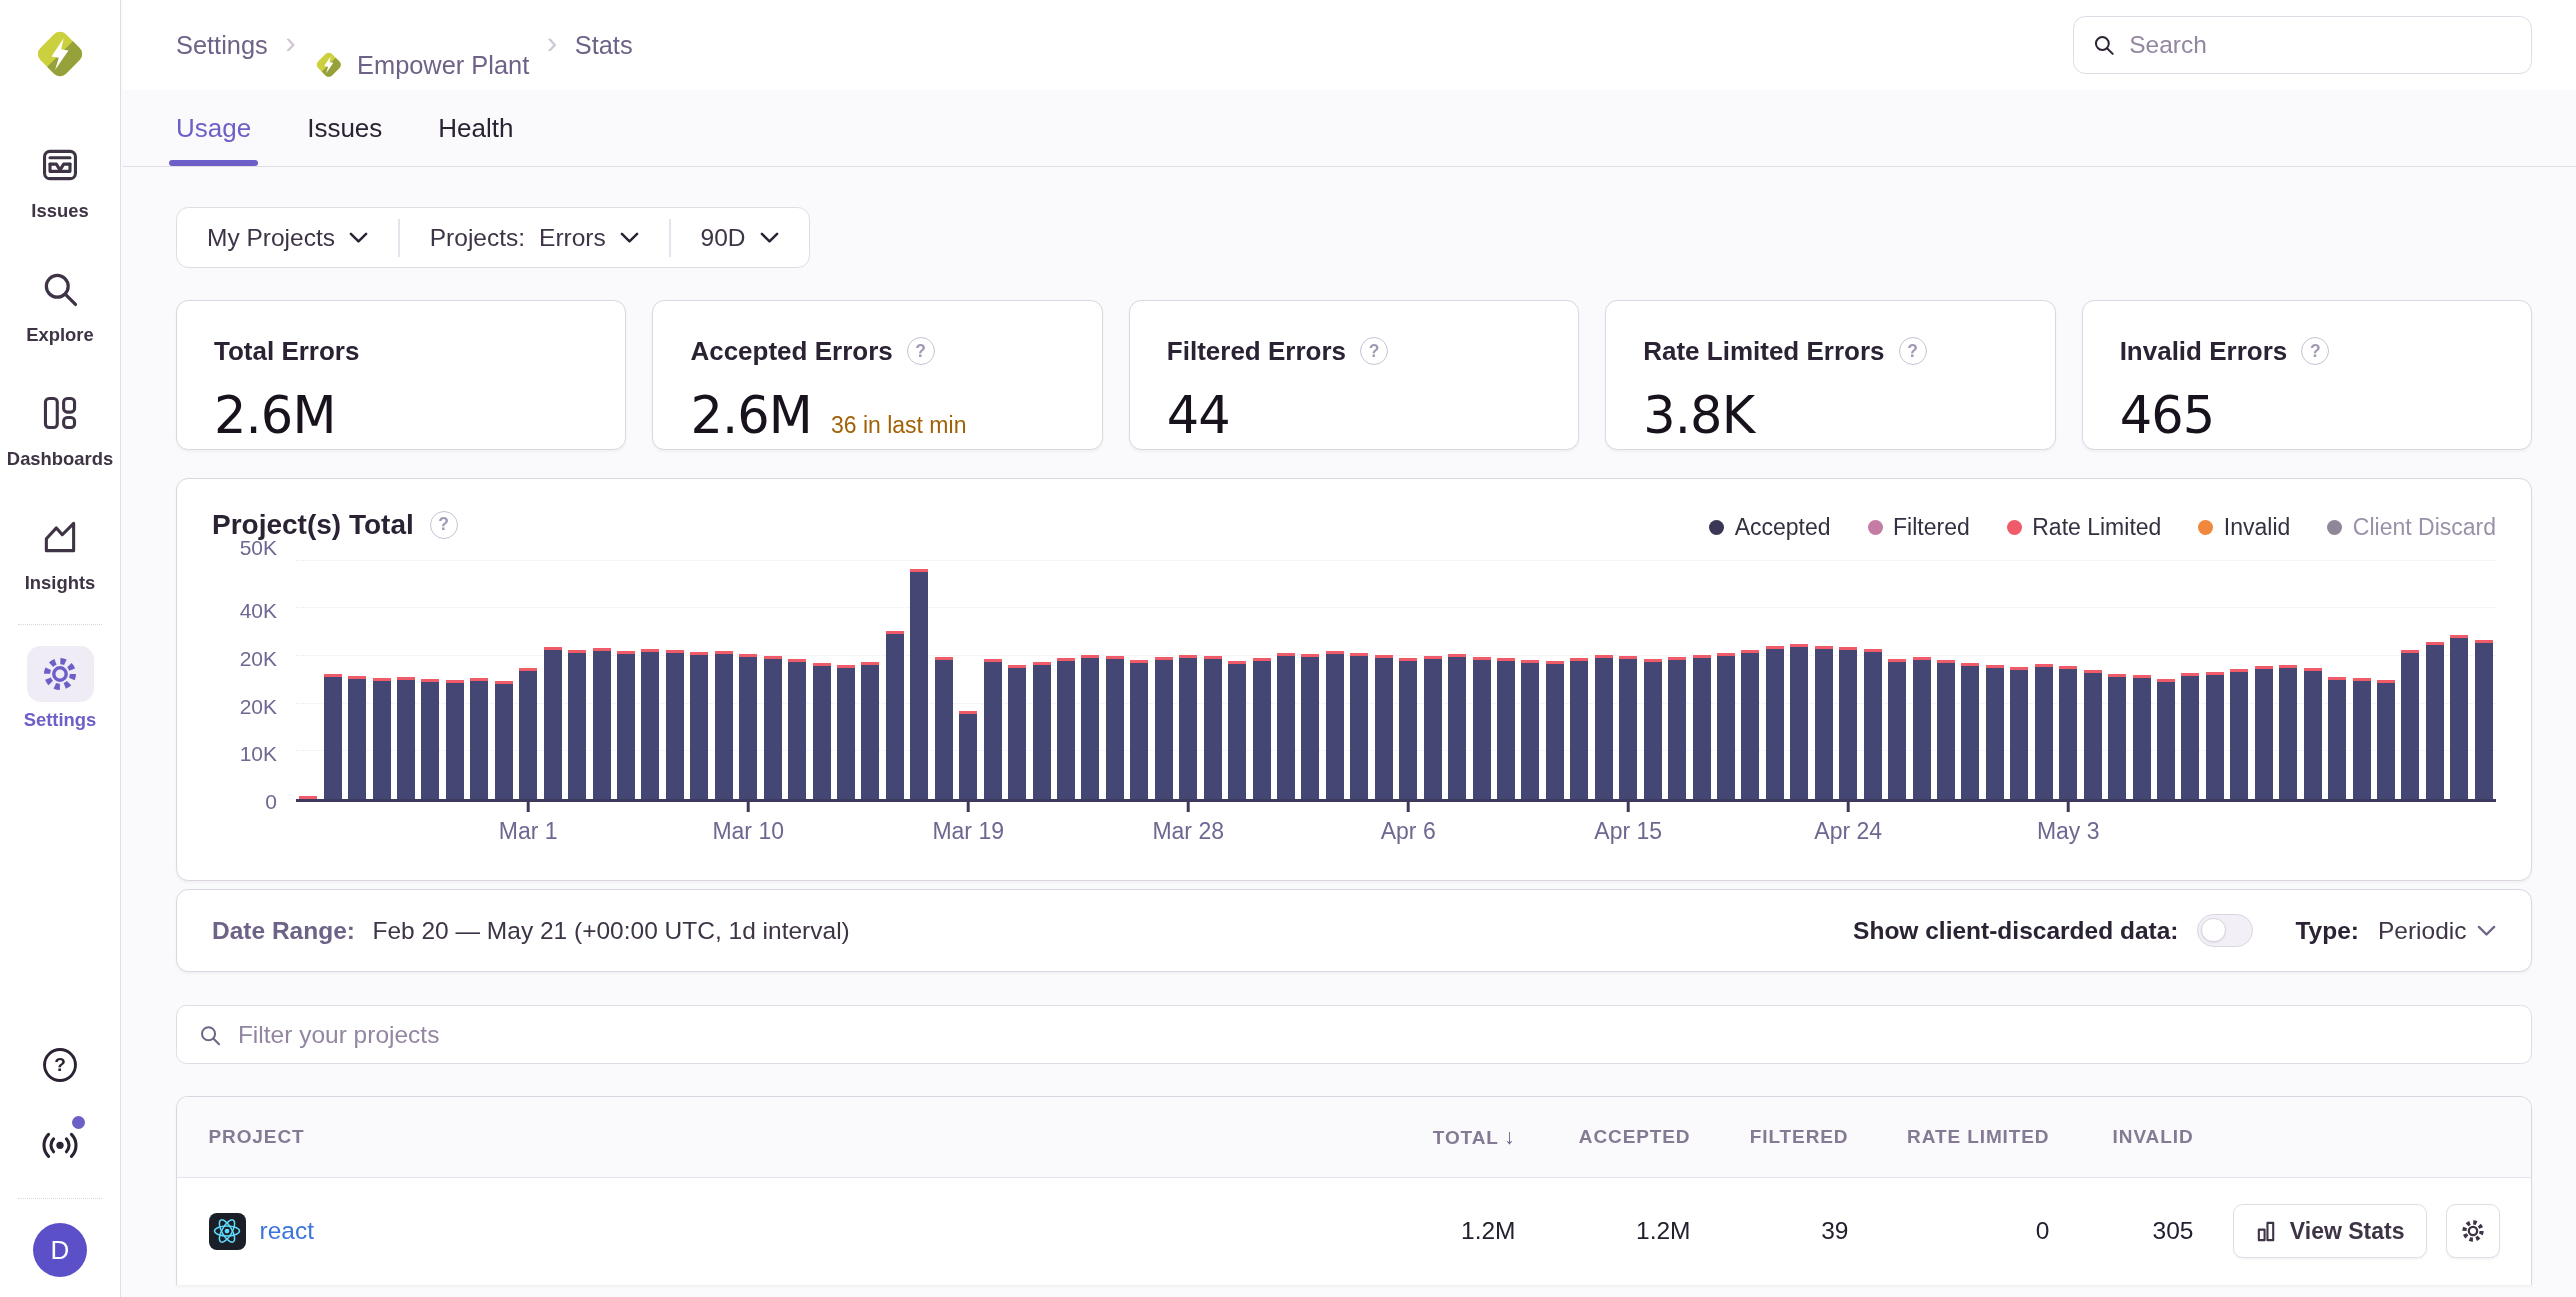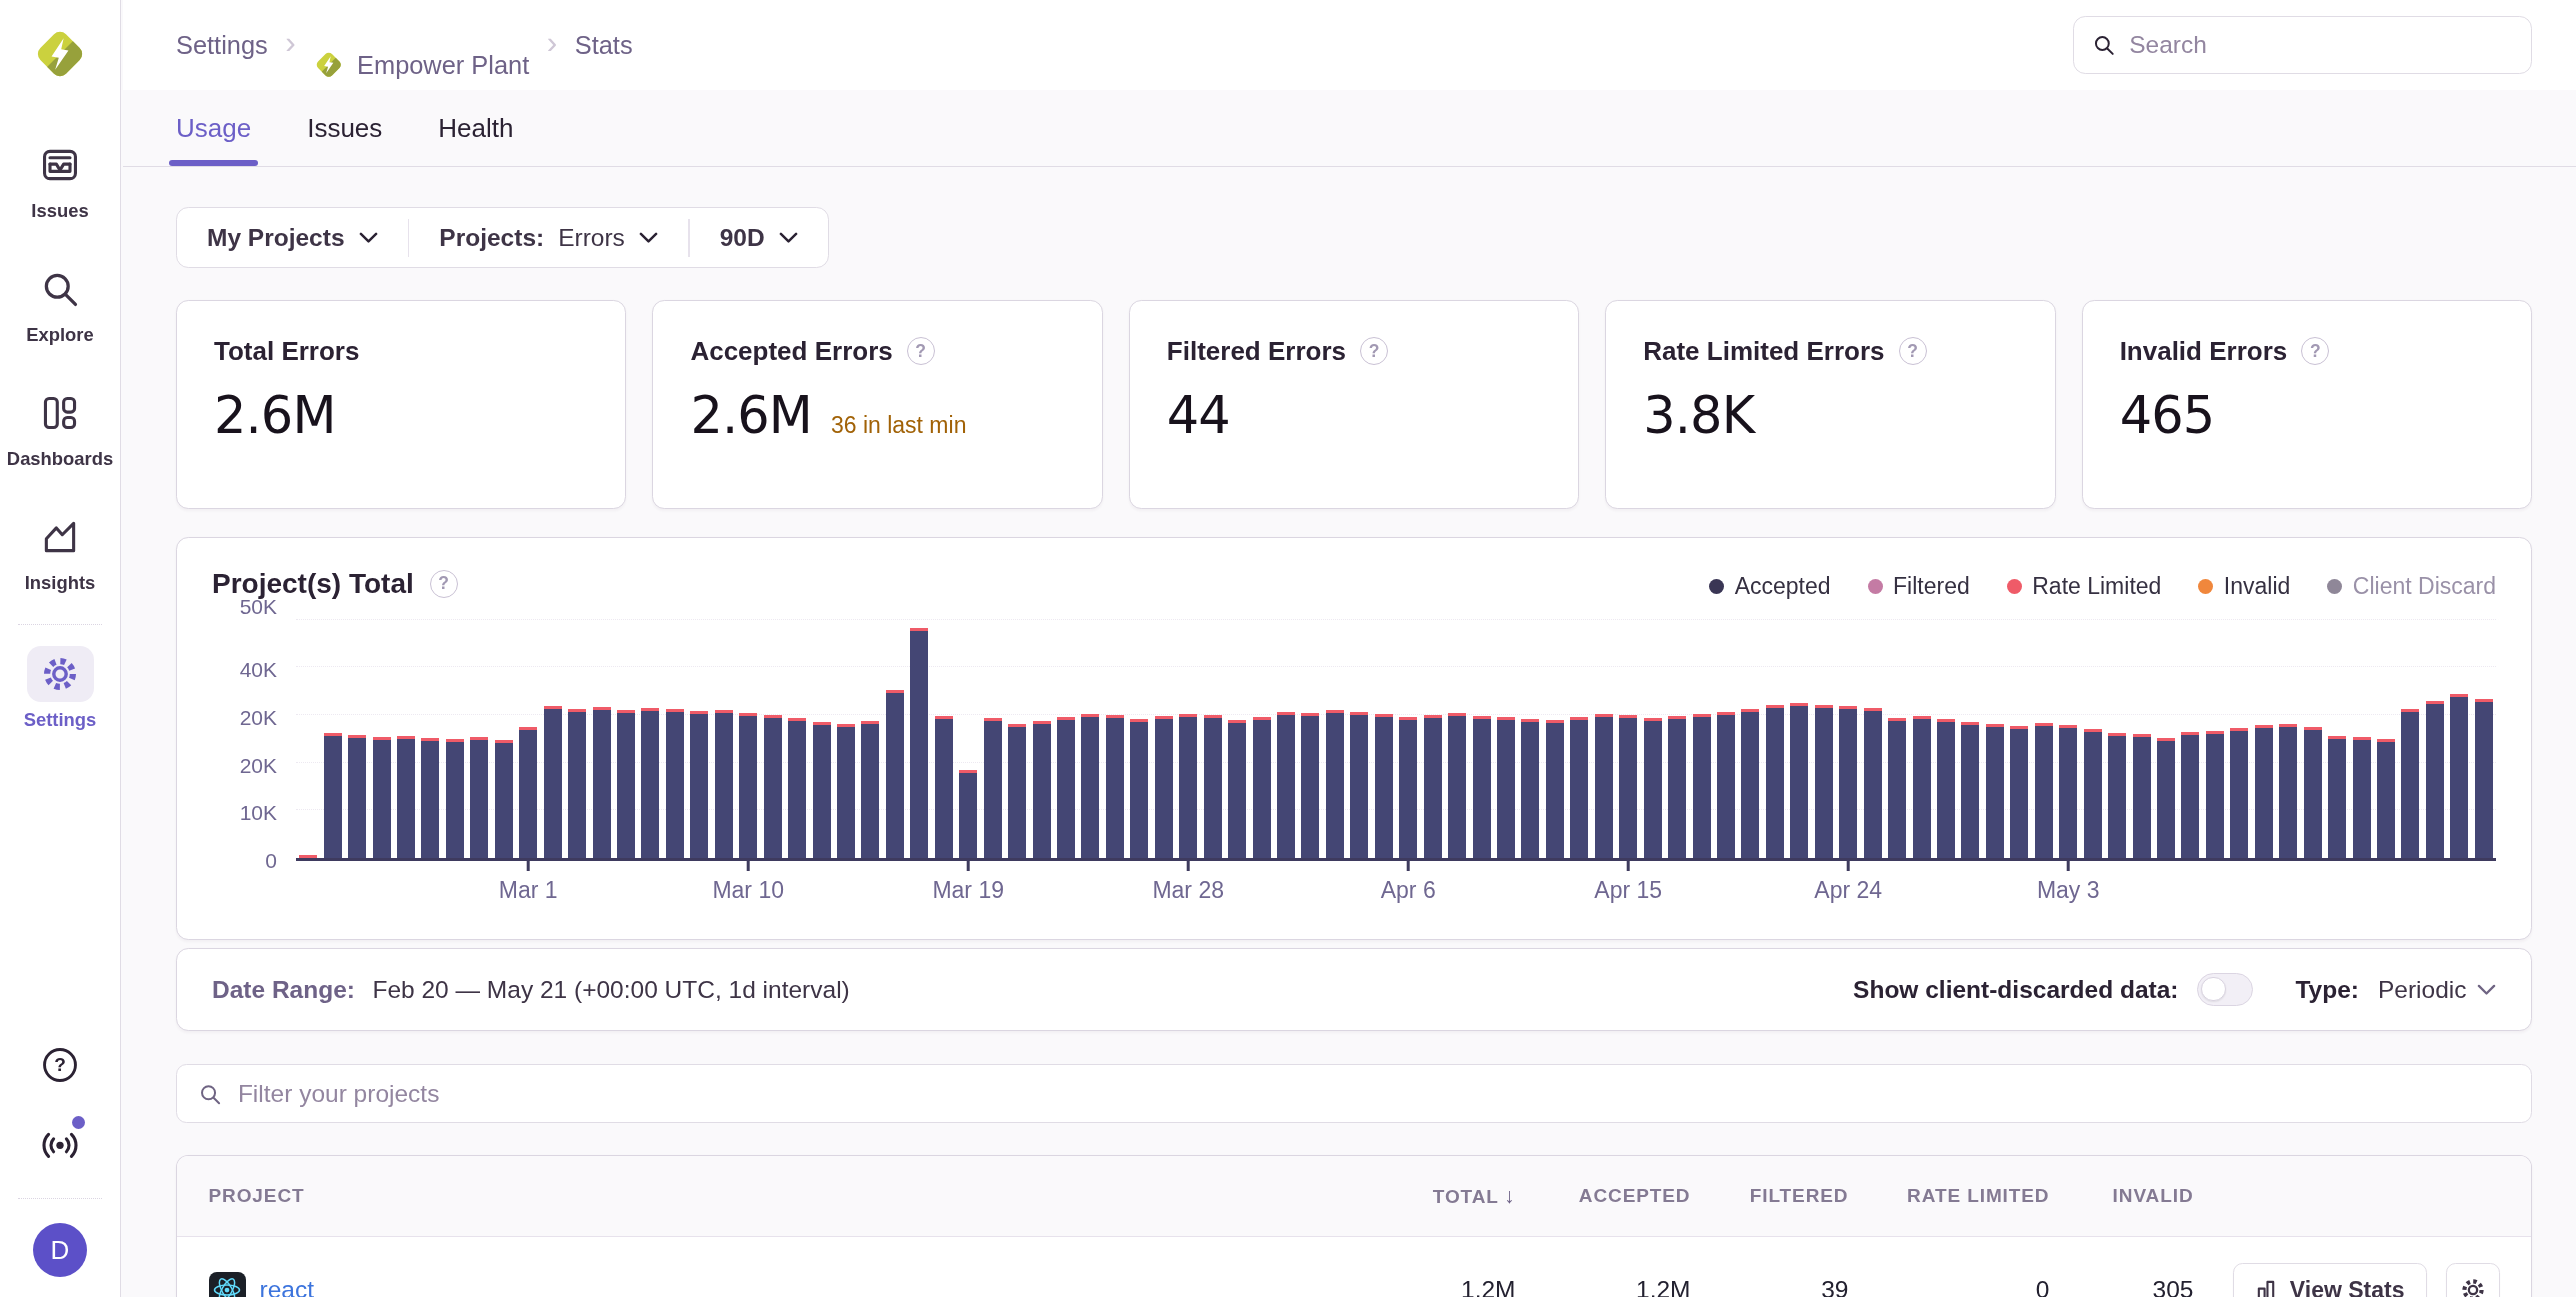--- a/index.html
+++ b/index.html
@@ -42,26 +42,26 @@
   
   .tabbar{ height:77px; border-bottom:1.8px solid var(--border); display:flex; gap:56px; padding:0 53px; background:#FAF9FB;}
   .tab{ position:relative; display:flex; align-items:center; font-size:26px; color:var(--txt); cursor:pointer;}
   .tab.active{ color:var(--purple);}
   .tab.active::after{ content:""; position:absolute; left:-7px; right:-7px; bottom:0; height:6.1px; border-radius:3.5px; background:var(--purple);}
   
   .content{ padding:40px 44px 0 53px;}
   .filterbar{ display:inline-flex; align-items:stretch; height:61px; background:#FFF; border:1.8px solid var(--border);
     border-radius:12.3px; overflow:hidden;}
   .filterseg{ display:flex; align-items:center; gap:14px; padding:0 30px; font-size:24.5px; cursor:pointer;}
-  .filterseg b{ font-weight:700; color:var(--txt2);}
+  .filterseg b{ font-weight:400; color:var(--txt2);}
   .filterseg span.val{ color:var(--txt2);}
   .seg-div{ width:1.8px; background:#E7E2EC; margin:10.5px 0;}
   
   .cards{ display:flex; gap:26px; margin-top:31.5px;}
-  .card{ flex:1; height:209px; background:#FFF; border:1.8px solid #DBD6E1; border-radius:12.3px;
+  .card{ flex:1; height:150px; background:#FFF; border:1.8px solid #DBD6E1; border-radius:12.3px;
     padding:35px 37px; box-shadow:0 1.8px 2.6px rgba(43,34,51,0.04);}
   .card-title{ display:flex; align-items:center; gap:14px; font-size:26px; font-weight:700; color:var(--txt);}
   .card-val-row{ display:flex; align-items:baseline; gap:19px; margin-top:19px;}
   .card-val{ font-family:"DejaVu Sans",sans-serif; font-size:51px; font-weight:400; color:#18121C; letter-spacing:-0.9px;}
   .card-sub{ font-size:23px; color:#a16207;margin-top:12px;}
   .helpc{ width:28px; height:28px; border-radius:50%; border:1.8px solid #C9C1D4; color:#A299B3;
     font-size:17.5px; display:flex; align-items:center; justify-content:center; font-weight:700; cursor:pointer; flex:none;}
   
   .panel{ background:#FFF; border:1.8px solid #DBD6E1; border-radius:12.3px; box-shadow:0 1.8px 2.6px rgba(43,34,51,0.04);}
   .chart-panel{ margin-top:28px; height:403px; padding:30px 35px 0 35px;}

